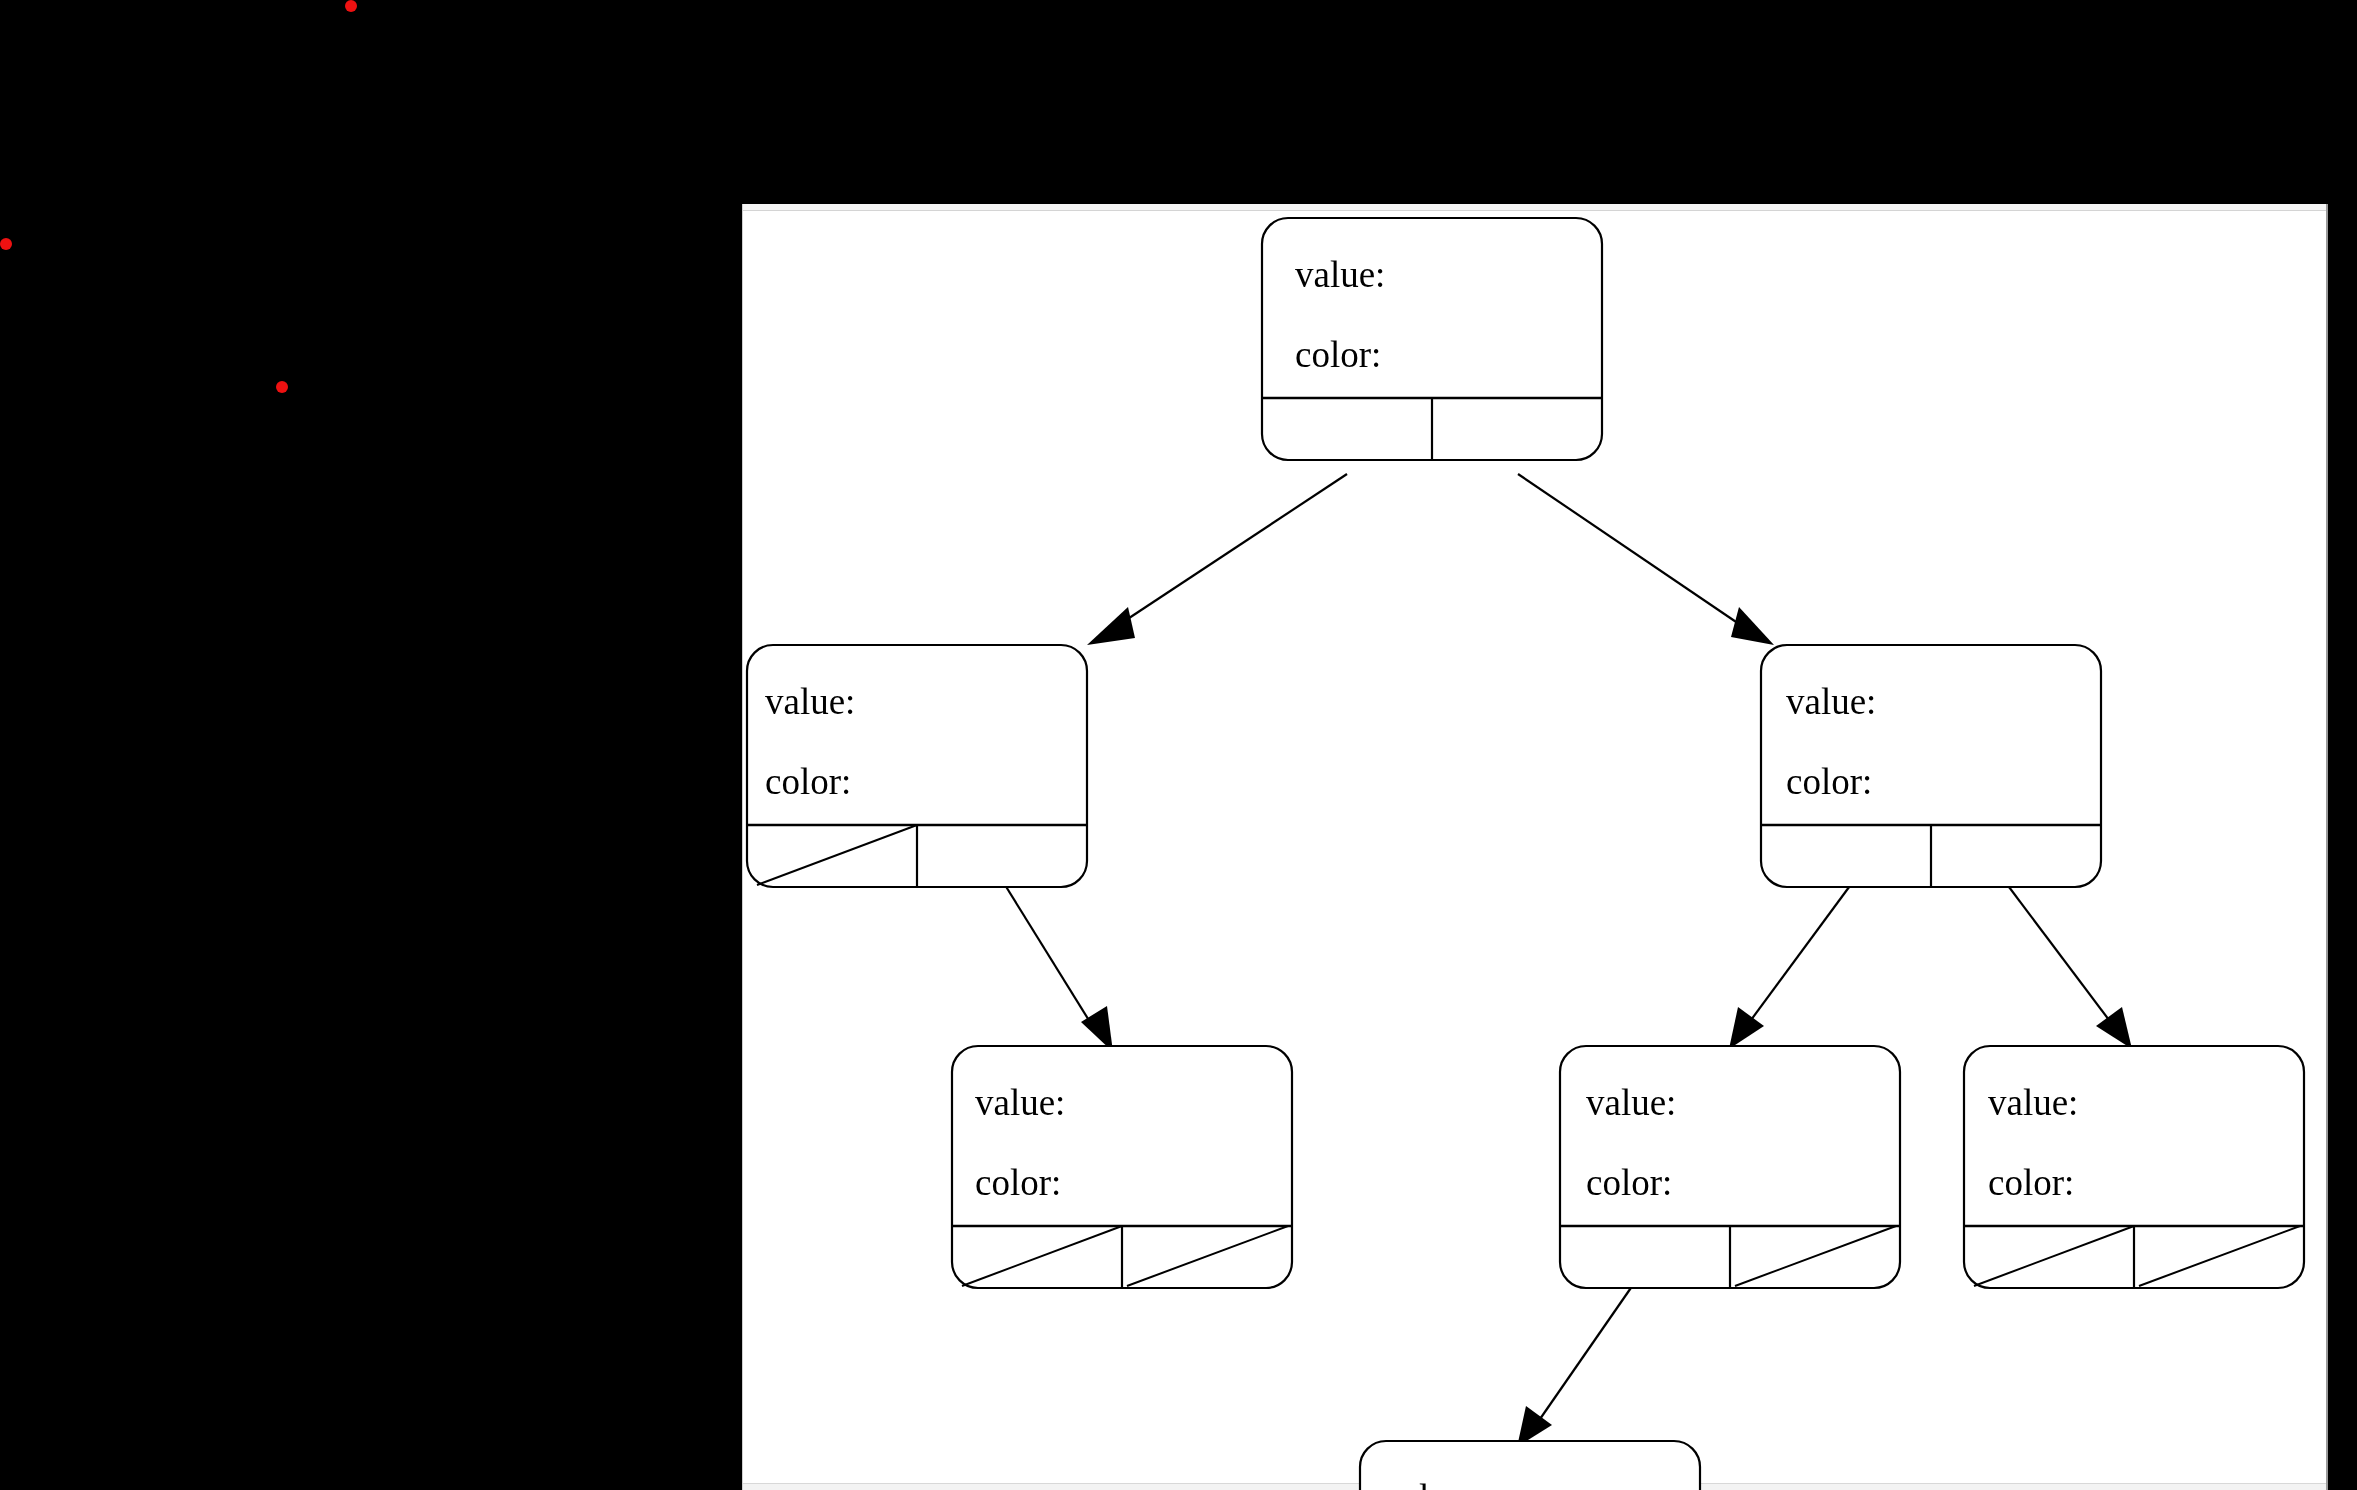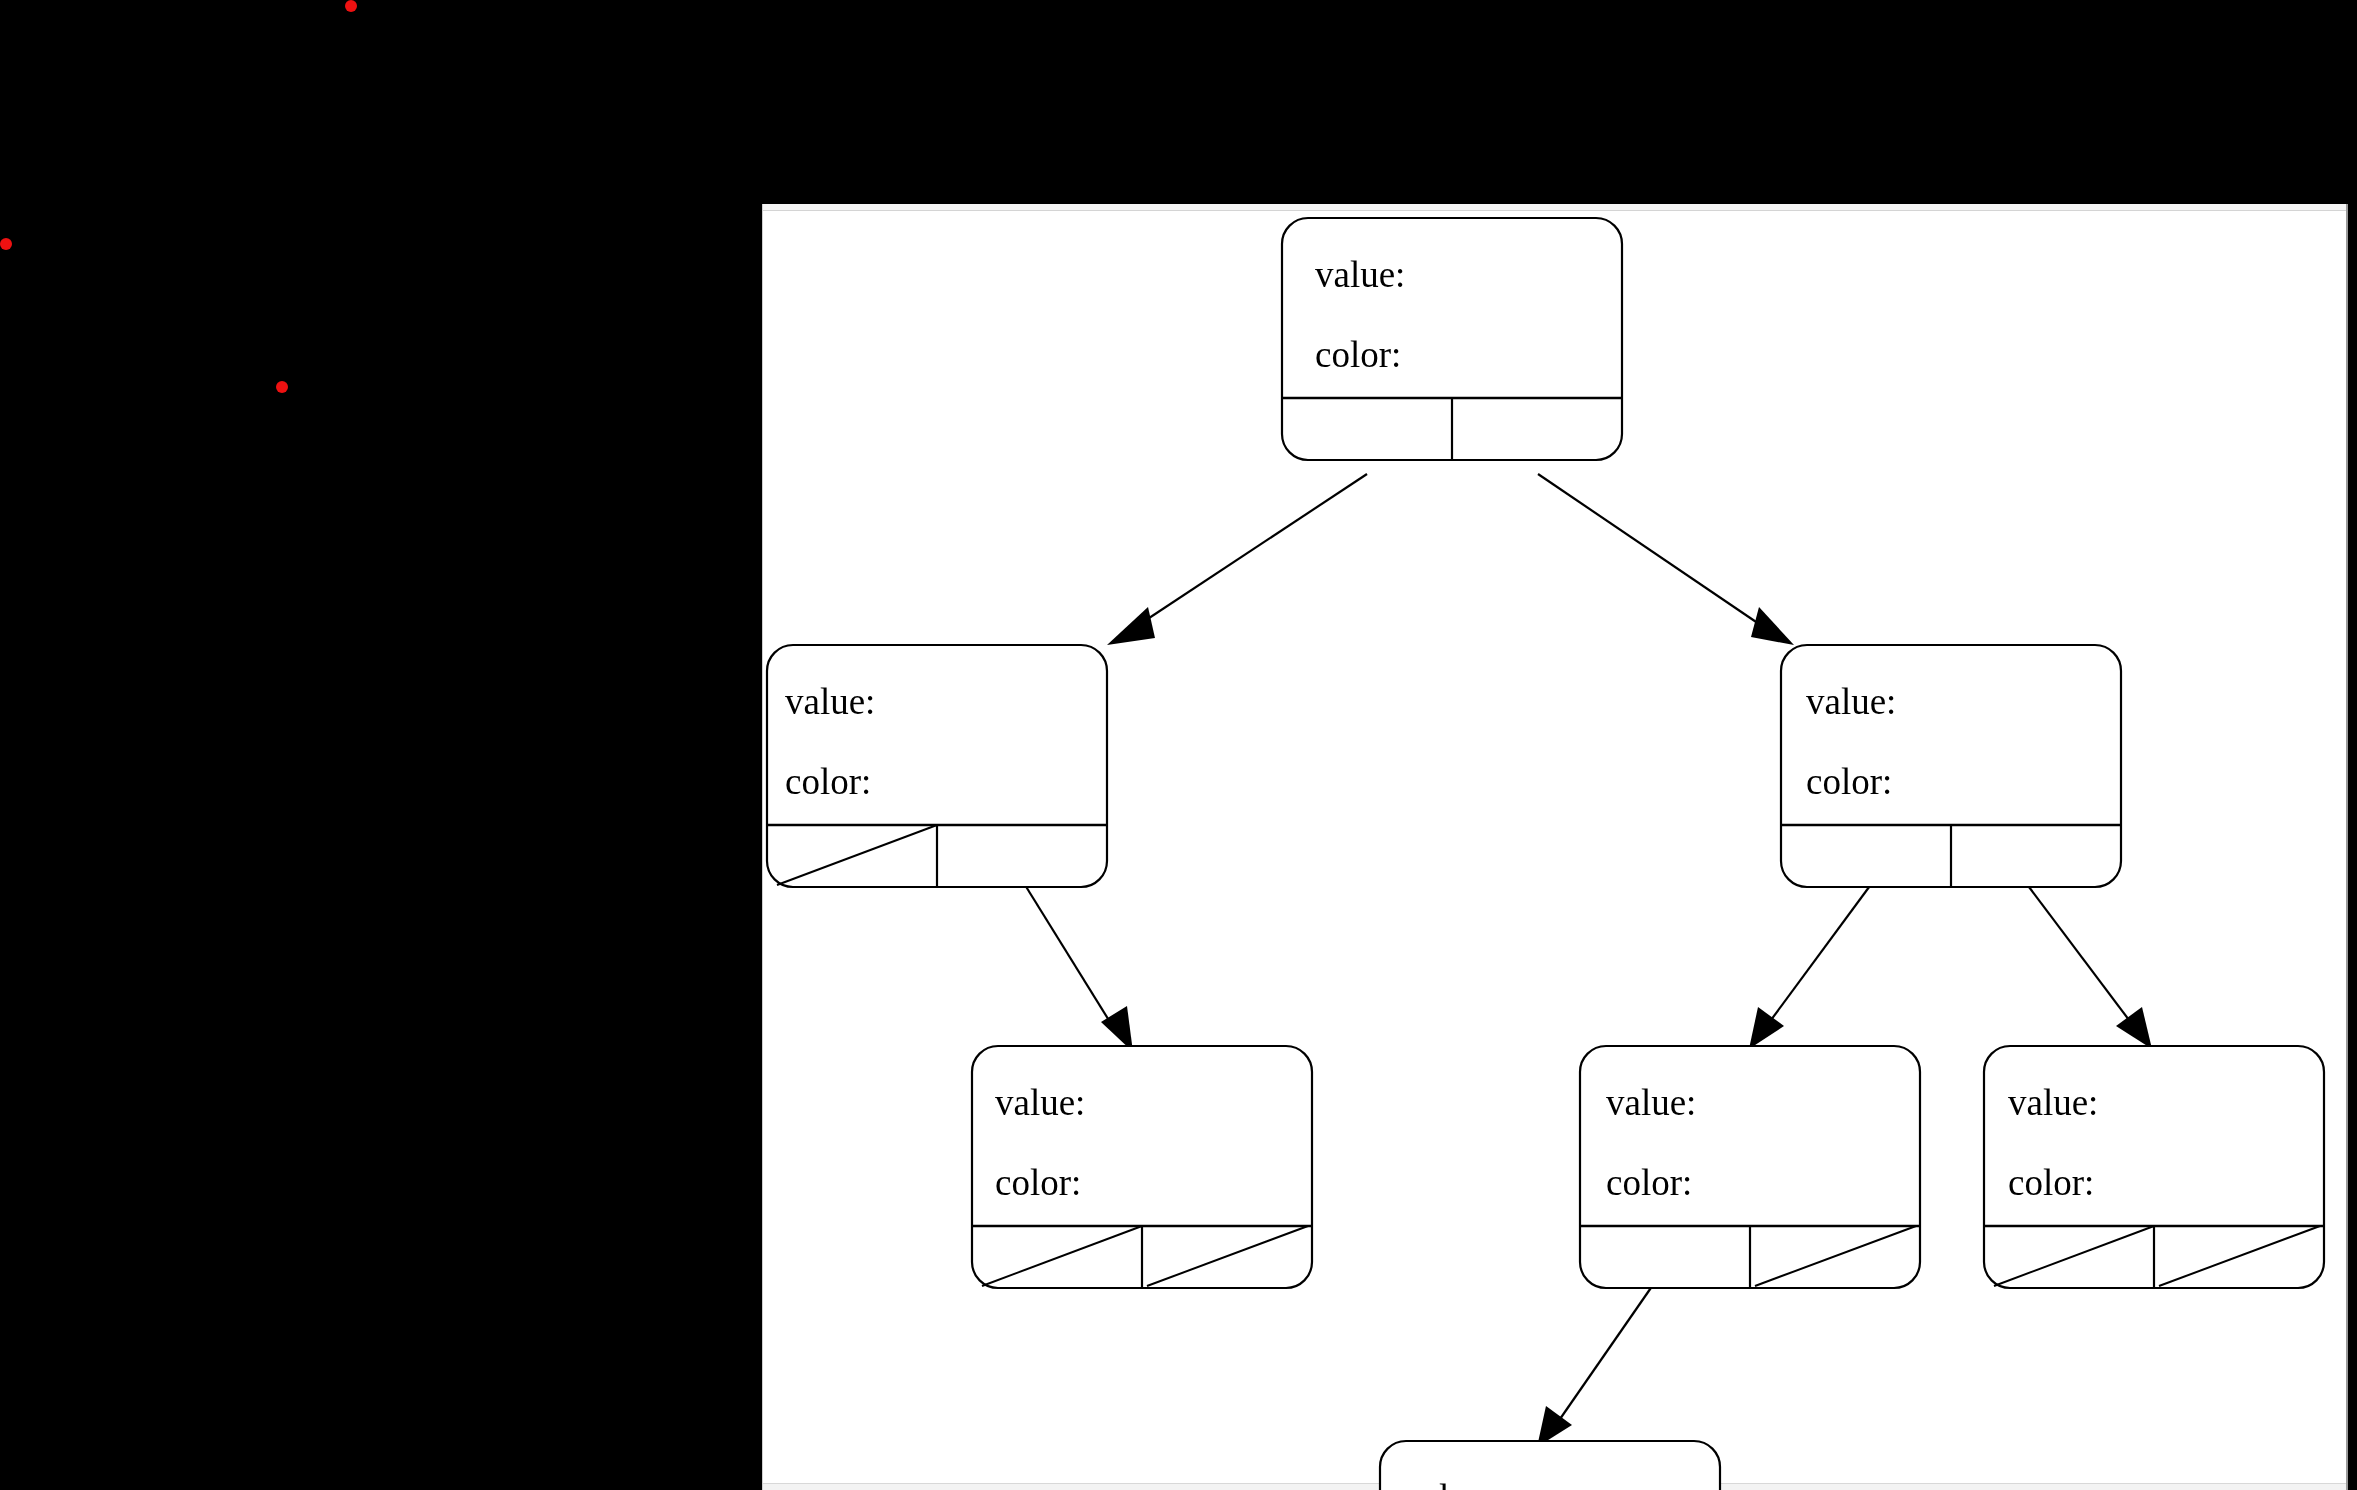--- a/index.html
+++ b/index.html
@@ -21,21 +21,21 @@
   }
   
   .dot {
     position: absolute;
     border-radius: 50%;
     background: #ee1111;
   }
   
   #canvas-panel {
     position: absolute;
-    left: 762px;
+    left: 742px;
     top: 204px;
     width: 1586px;
     height: 1286px;
     background: #ffffff;
     border-left: 1px solid #cfcfcf;
     border-right: 2px solid #9a9a9a;
     box-sizing: border-box;
     overflow: hidden;
   }
   #canvas-topstrip {

